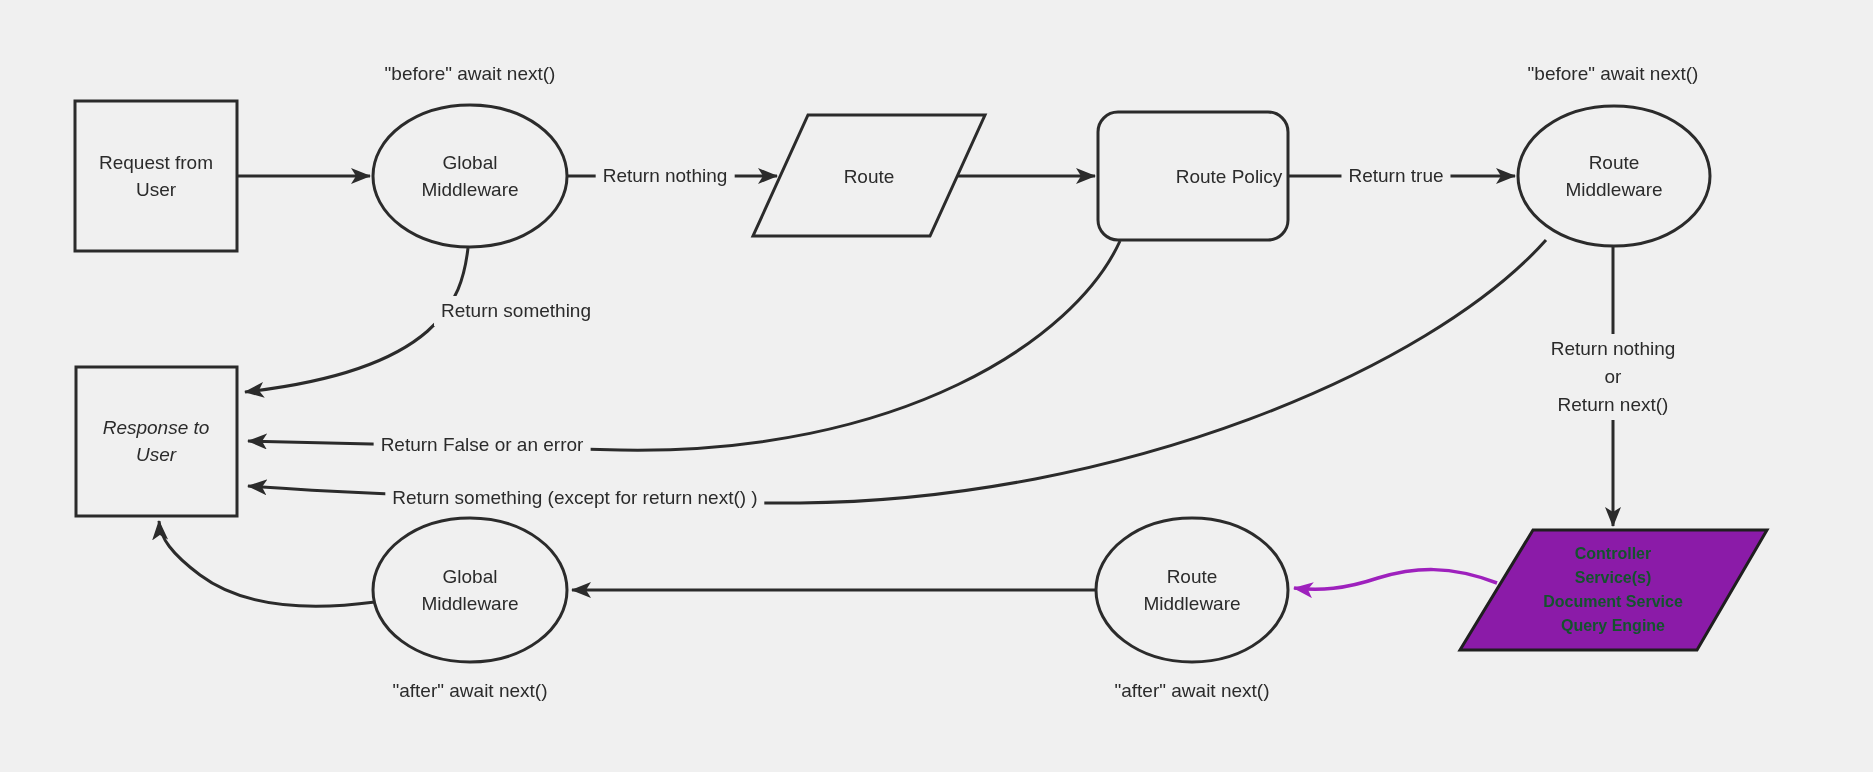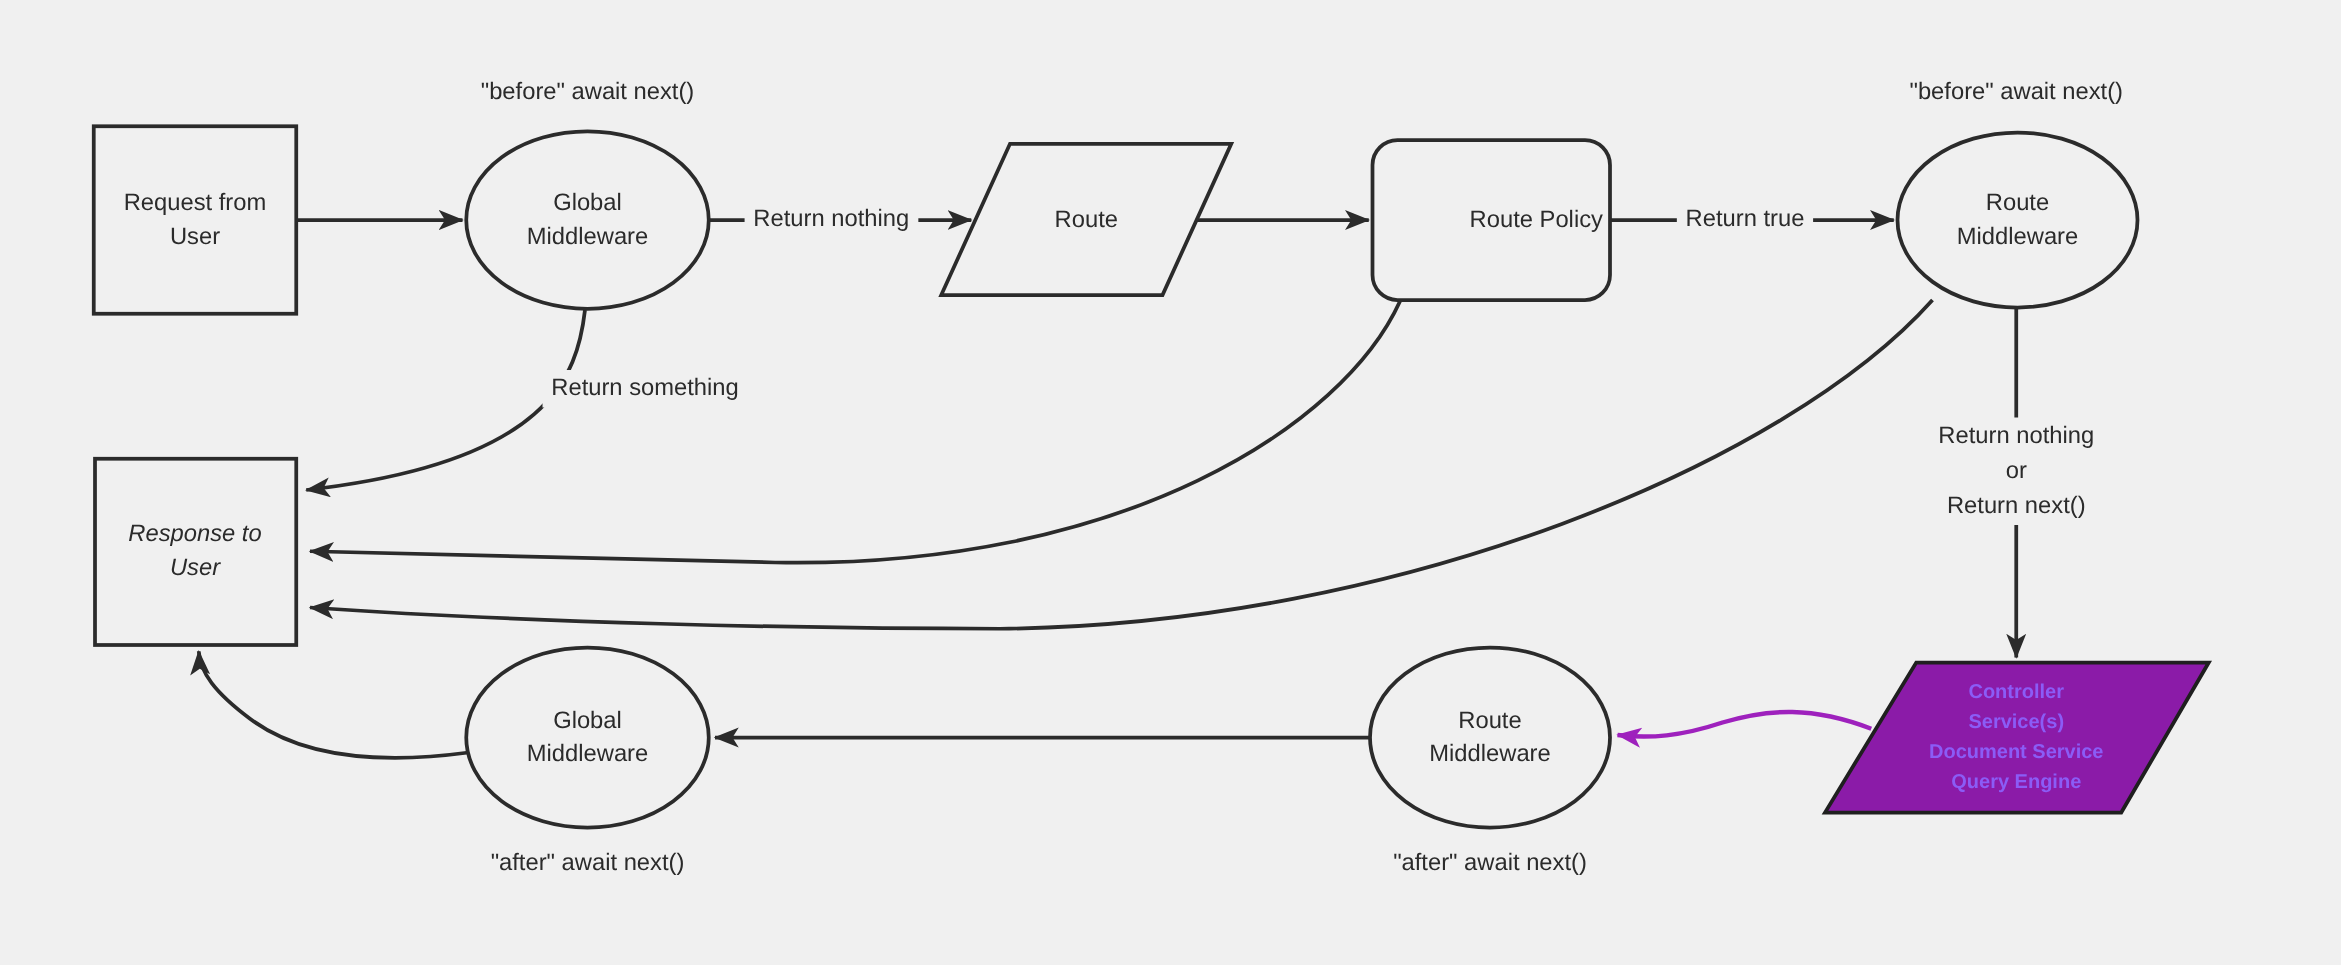--- a/index.html
+++ b/index.html
@@ -19,21 +19,21 @@
   .edge-purple{fill:none;stroke:var(--purple-arrow);stroke-width:3.5px;}
   .arrowhead{fill:var(--ink);}
   .arrowhead-purple{fill:var(--purple-arrow);}
   .node-label,.edge-label{
     position:absolute;transform:translate(-50%,-50%);
     text-align:center;white-space:pre-line;
     color:var(--ink);font-size:19px;line-height:27px;
   }
   .edge-label{background:var(--background);padding:1px 7px;line-height:28px;}
   .controller-label{
-    color:#8b5cf6;font-weight:bold;font-size:16px;line-height:24px;
+    color:#14532d;font-weight:bold;font-size:16px;line-height:24px;
   }
 </style>
 </head>
 <body>
 
 <div class="canvas">
 
   <svg width="1873" height="772" viewBox="0 0 1873 772">
     <defs>
       <marker id="arrow" markerUnits="userSpaceOnUse" markerWidth="24" markerHeight="20" refX="19" refY="8" orient="auto">
@@ -84,19 +84,21 @@
   <div class="node-label controller-label" style="left:1613px;top:590px;width:230px;">Controller
 Service(s)
 Document Service
 Query Engine</div>
 
   <div class="edge-label" style="left:470px;top:74px;">"before" await next()</div>
   <div class="edge-label" style="left:1613px;top:74px;">"before" await next()</div>
   <div class="edge-label" style="left:665px;top:176px;">Return nothing</div>
   <div class="edge-label" style="left:1396px;top:176px;">Return true</div>
   <div class="edge-label" style="left:481px;top:311px;margin-left:35px;">Return something</div>
+  <div class="edge-label" style="left:482px;top:445px;">Return False or an error</div>
+  <div class="edge-label" style="left:575px;top:498px;">Return something (except for return next() )</div>
   <div class="edge-label" style="left:1613px;top:377px;">Return nothing
 or
 Return next()</div>
   <div class="edge-label" style="left:470px;top:691px;">"after" await next()</div>
   <div class="edge-label" style="left:1192px;top:691px;">"after" await next()</div>
 
 </div>
 
 </body></html>

